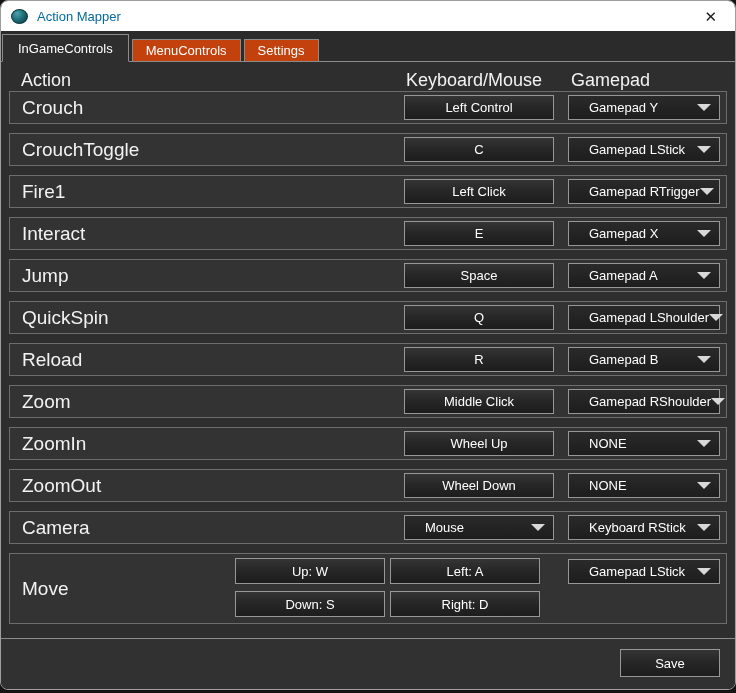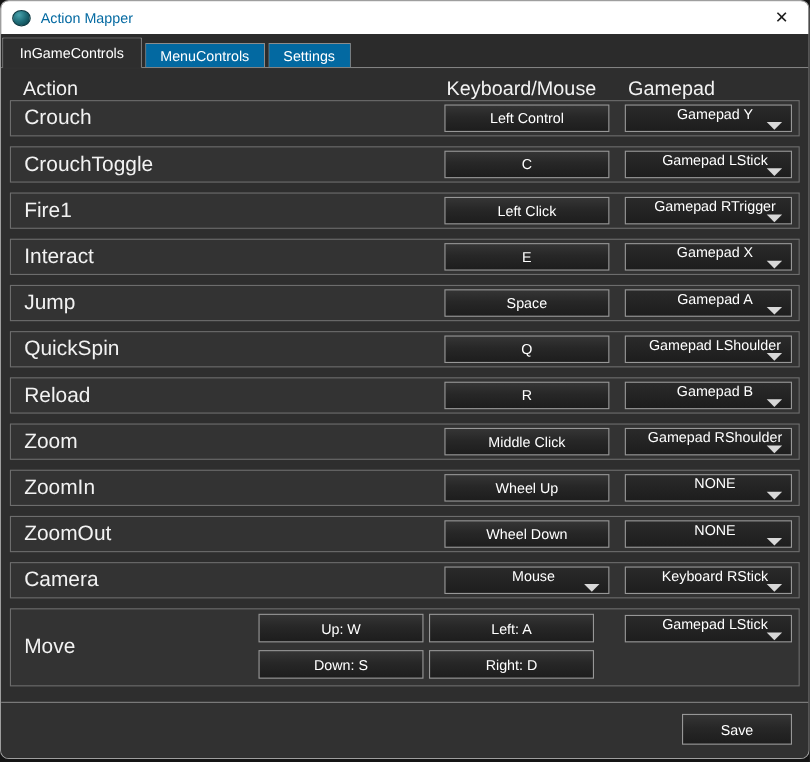--- a/index.html
+++ b/index.html
@@ -33,21 +33,21 @@
   }
   
   .tabstrip {
     position:relative; height:30px; background:#2b2b2b;
     border-bottom:1px solid #8c8c8c;
     display:flex; align-items:flex-end; padding-left:1px;
   }
   .tab {
     box-sizing:border-box; height:22px;
     border:1px solid #8c8c8c; border-bottom:none;
-    background:#0369a1; color:#ffffff; font-size:13px;
+    background:#c2410c; color:#ffffff; font-size:13px;
     display:flex; align-items:center; justify-content:center;
     padding:0 13px; margin-right:3px; white-space:nowrap;
     border-radius:1px 1px 0 0;
   }
   .tab.active {
     height:28px; background:#2e2e2e; z-index:2;
     margin-bottom:-1px; border-bottom:1px solid #2e2e2e;
     padding:12px 15px;
   }
   
@@ -81,21 +81,21 @@
     background:linear-gradient(180deg,#353535 0%,#272727 45%,#1d1d1d 100%);
     border:1px solid #979797; color:#ffffff; font-size:13px;
     display:flex; align-items:center; justify-content:center;
     font-family:Liberation Sans, sans-serif; white-space:nowrap; cursor:default;
   }
   .dd {
     box-sizing:border-box; width:100%; height:100%;
     background:linear-gradient(180deg,#2a2a2a 0%,#1d1d1d 100%);
     border:1px solid #979797; color:#ffffff; font-size:13px;
     display:flex; align-items:center; padding:0 8px 0 20px;
-    white-space:nowrap; cursor:default;flex-direction:column;
+    white-space:nowrap; cursor:default;
   }
   .dd .dd-arrow {
     margin-left:auto; width:0; height:0; flex:0 0 auto;
     border-left:7px solid transparent; border-right:7px solid transparent;
     border-top:7px solid #d8d8d8;
   }
   .move-grid { position:absolute; left:220px; top:4px; width:318px; height:62px; }
   .move-grid .btn { position:absolute; width:150px; height:26px; }
   .mb-0 { left:5px;   top:0; }
   .mb-1 { left:160px; top:0; }

